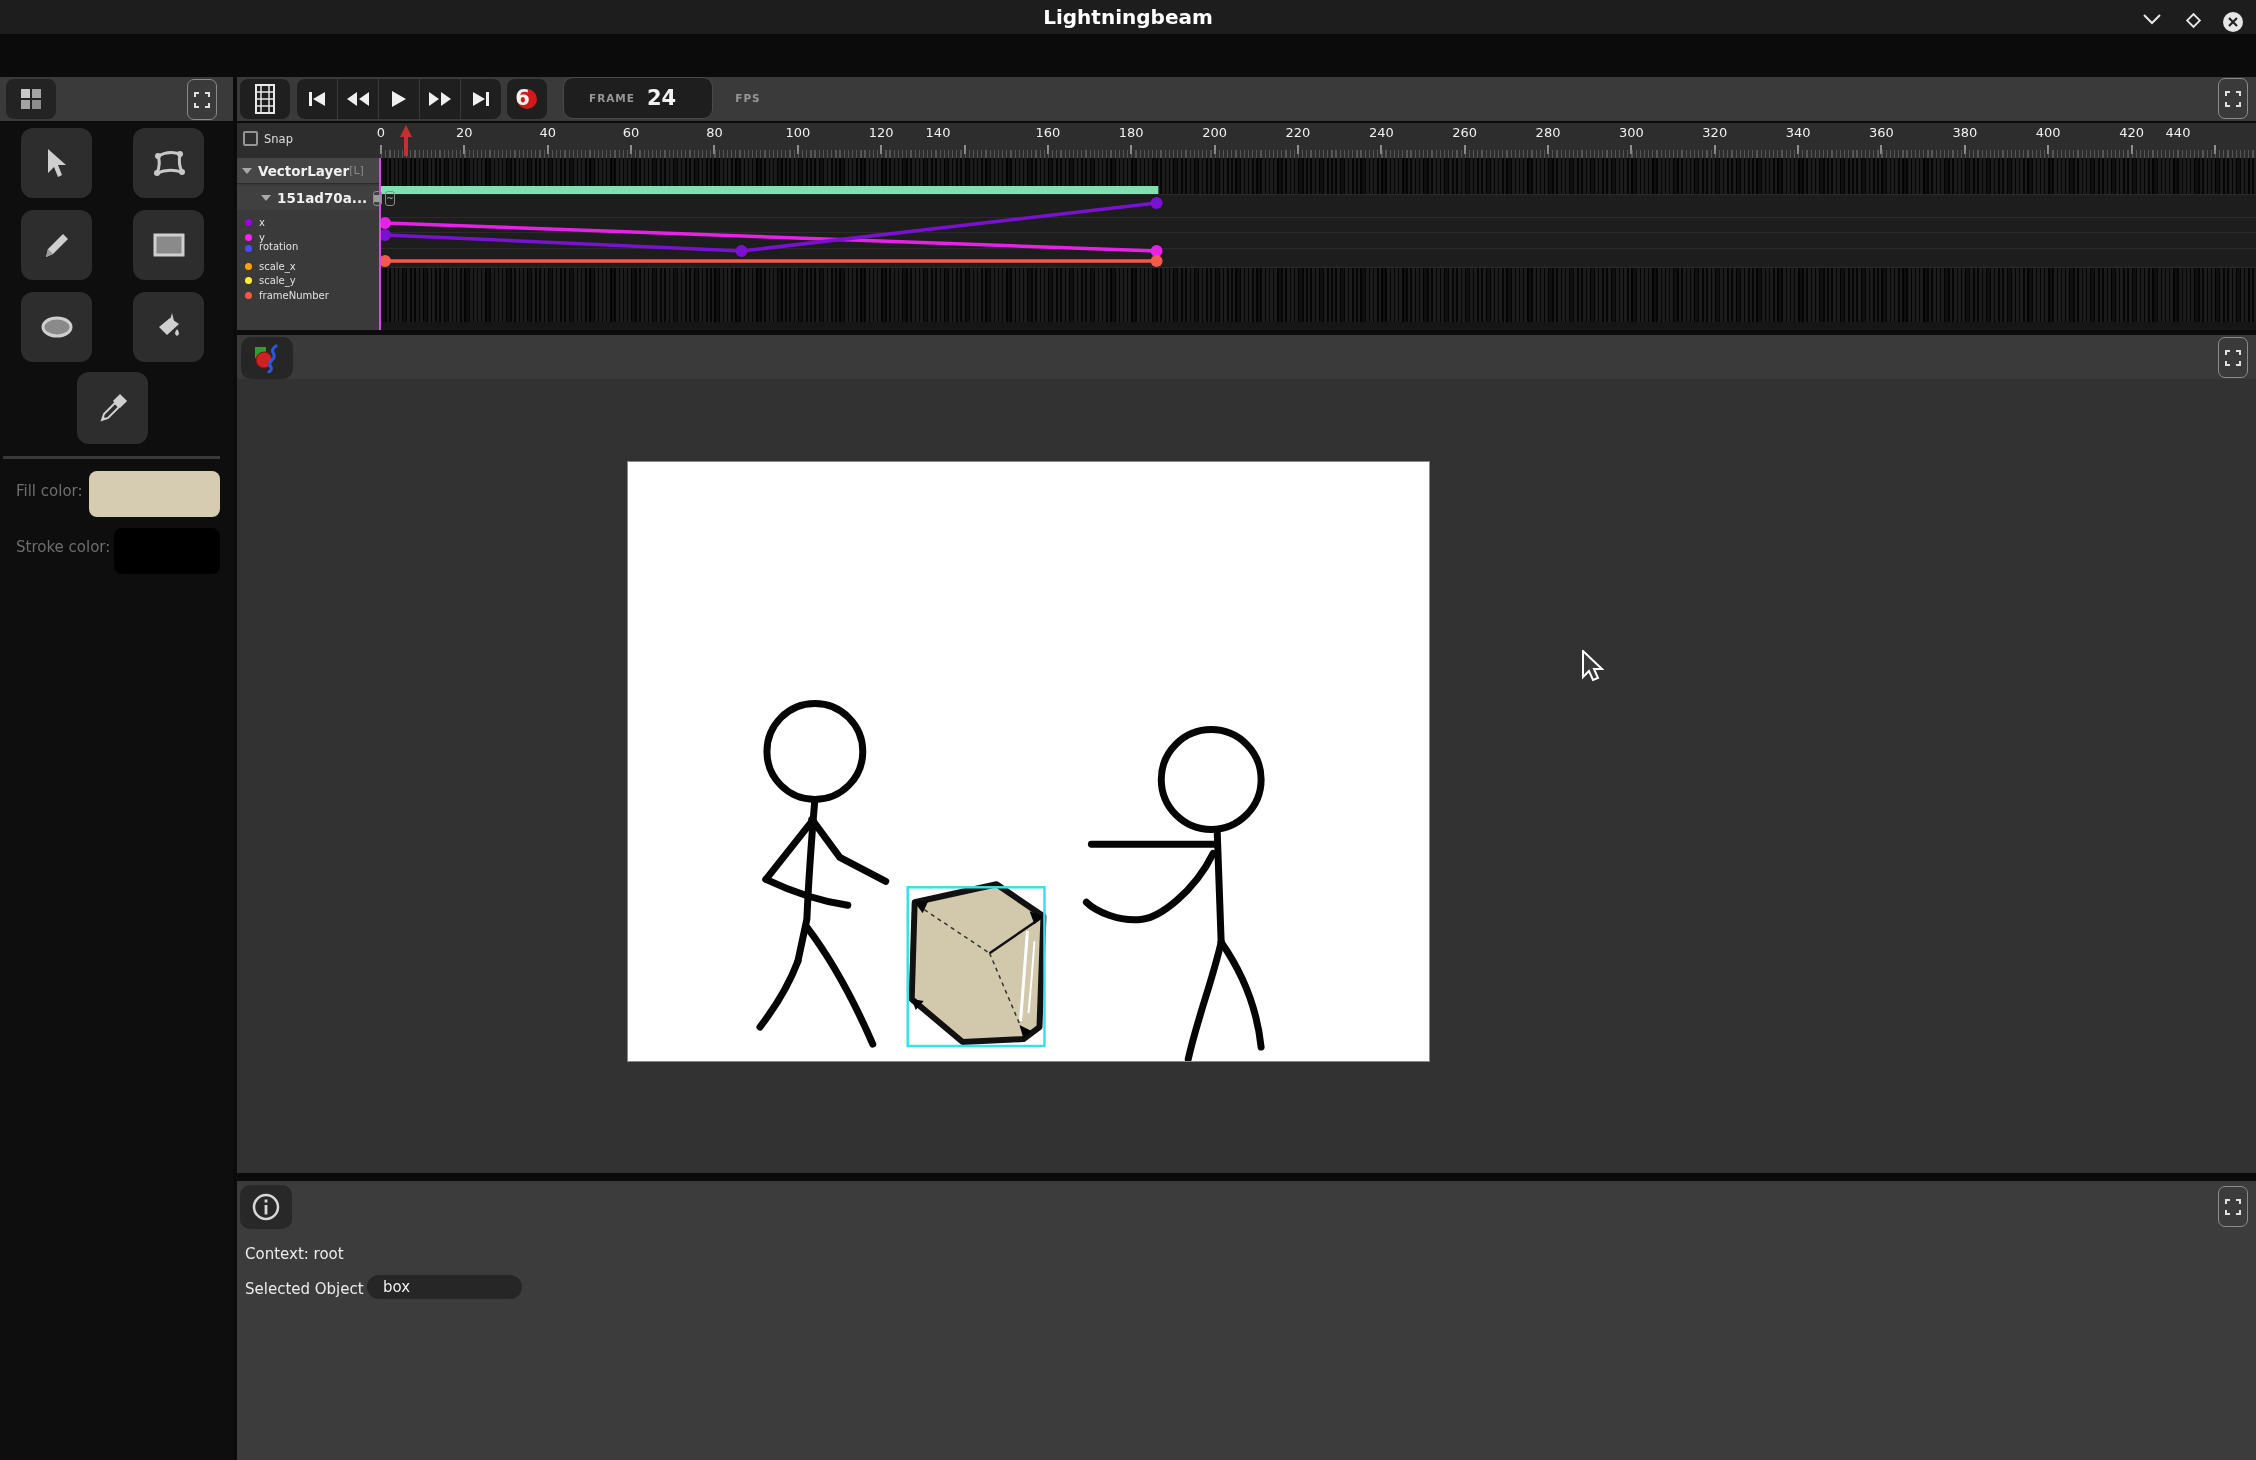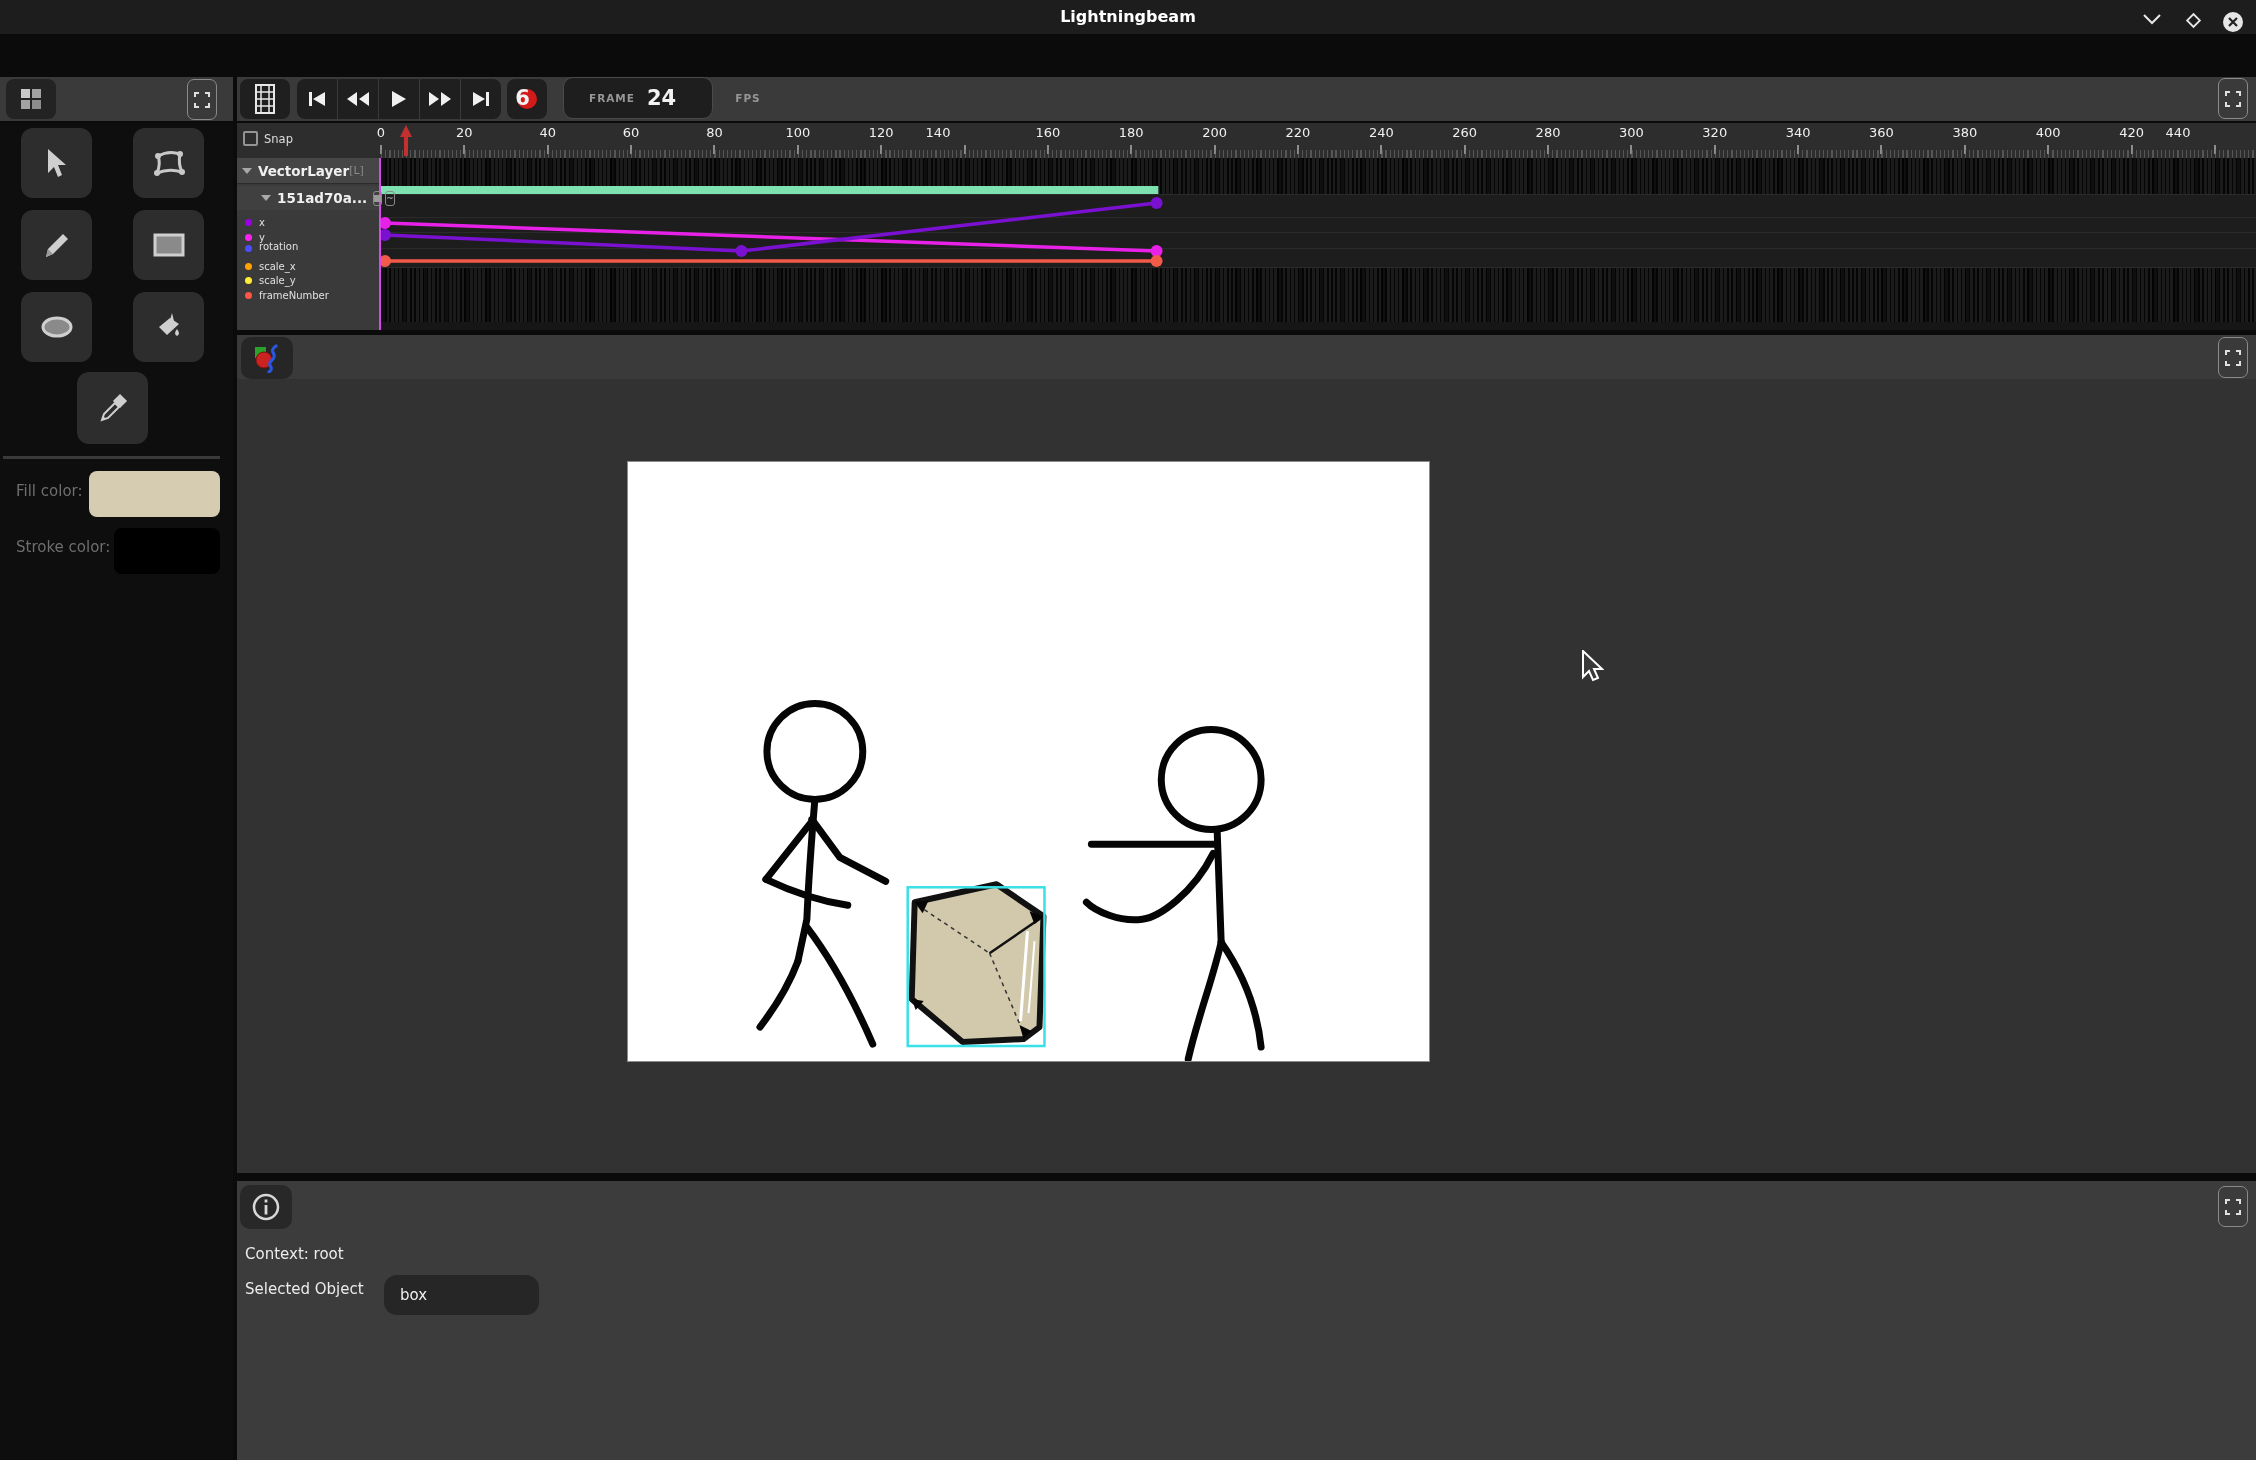--- a/index.html
+++ b/index.html
@@ -2,21 +2,21 @@
 <html><head>
 <meta charset="utf-8">
 <style>
   html,body{margin:0;padding:0;background:#0a0a0a;}
   #app{position:relative;width:2256px;height:1460px;background:#0b0b0b;overflow:hidden;
        font-family:"DejaVu Sans","Liberation Sans",sans-serif;color:#e8e8e8;}
   .abs{position:absolute;}
   
   #titlebar{left:0;top:0;width:2256px;height:34px;background:#1d1d1d;}
   #window-title{left:0;top:0;width:2256px;height:34px;line-height:34px;text-align:center;
-                font-size:16px;font-weight:bold;color:#fff;}
+                font-size:20px;font-weight:bold;color:#fff;}
   #menubar{left:0;top:36px;width:2256px;height:38px;background:#292929;}
   .menu-item{top:0;height:38px;line-height:38px;font-size:15px;color:#e6e6e6;cursor:default;}
   
   .hdr-strip{background:#3a3a3a;}
   .dark-btn{background:#1f1f1f;border-radius:8px;display:flex;align-items:center;justify-content:center;}
   .tool-btn{background:#2d2d2d;border-radius:12px;display:flex;align-items:center;justify-content:center;}
   .expand-btn{width:30px;height:41px;border:1.5px solid #8b8b8b;border-radius:7px;background:transparent;
               display:flex;align-items:center;justify-content:center;box-sizing:border-box;}
   
   #transport-group{display:flex;gap:1px;overflow:hidden;border-radius:8px;}
@@ -396,18 +396,18 @@
         <rect x="12.6" y="12" width="2.8" height="9.5" fill="#d8d8d8"></rect>
       </svg>
     </div>
     <div class="abs expand-btn" style="left:1981px;top:5px">
       <svg width="16" height="16">
         <path d="M1 5 V1 H5 M11 1 H15 V5 M15 11 V15 H11 M5 15 H1 V11" fill="none" stroke="#e0e0e0" stroke-width="2"></path>
       </svg>
     </div>
     <div class="abs info-text" style="left:8px;top:64px">Context: root</div>
     <div class="abs info-text" style="left:8px;top:99px">Selected Object</div>
-    <div class="abs" id="selected-pill" style="left:147px;top:94px;width:139px;height:40px">
+    <div class="abs" id="selected-pill" style="left:130px;top:94px;width:139px;height:24px">
       <span>box</span>
     </div>
   </div>
 
 </div>
 
 </body></html>

